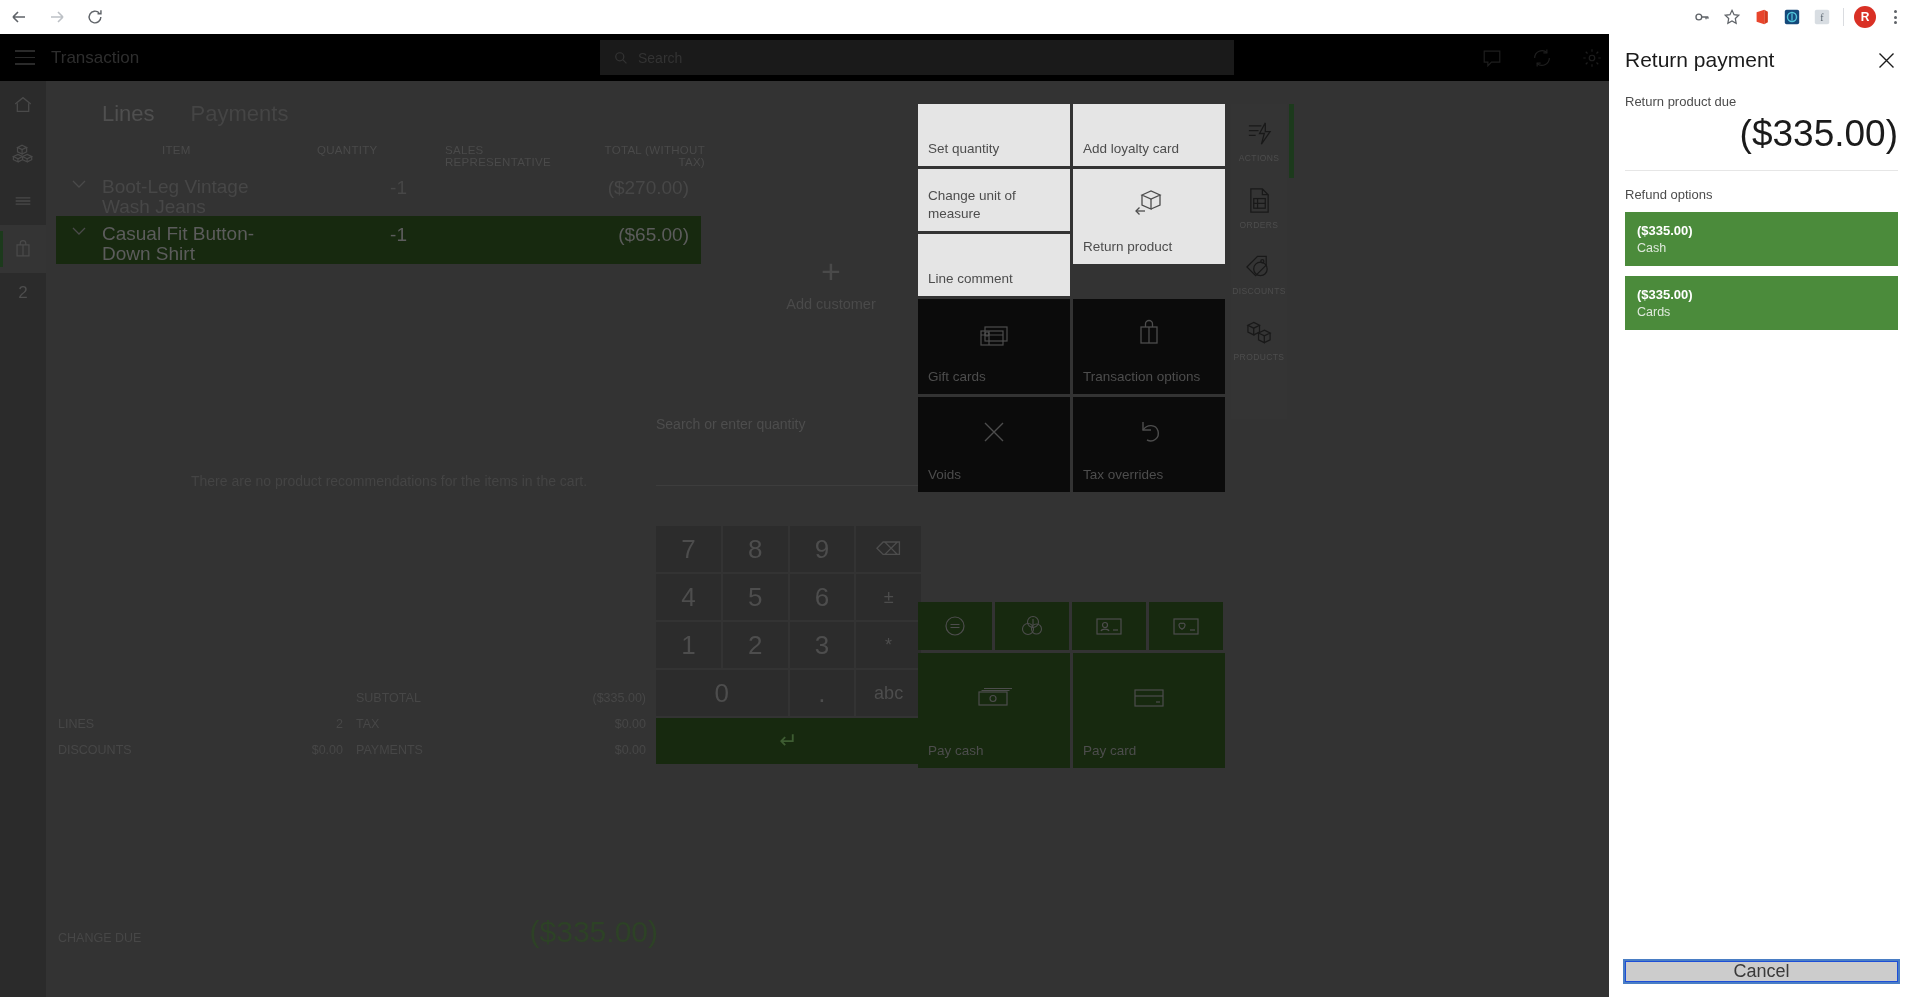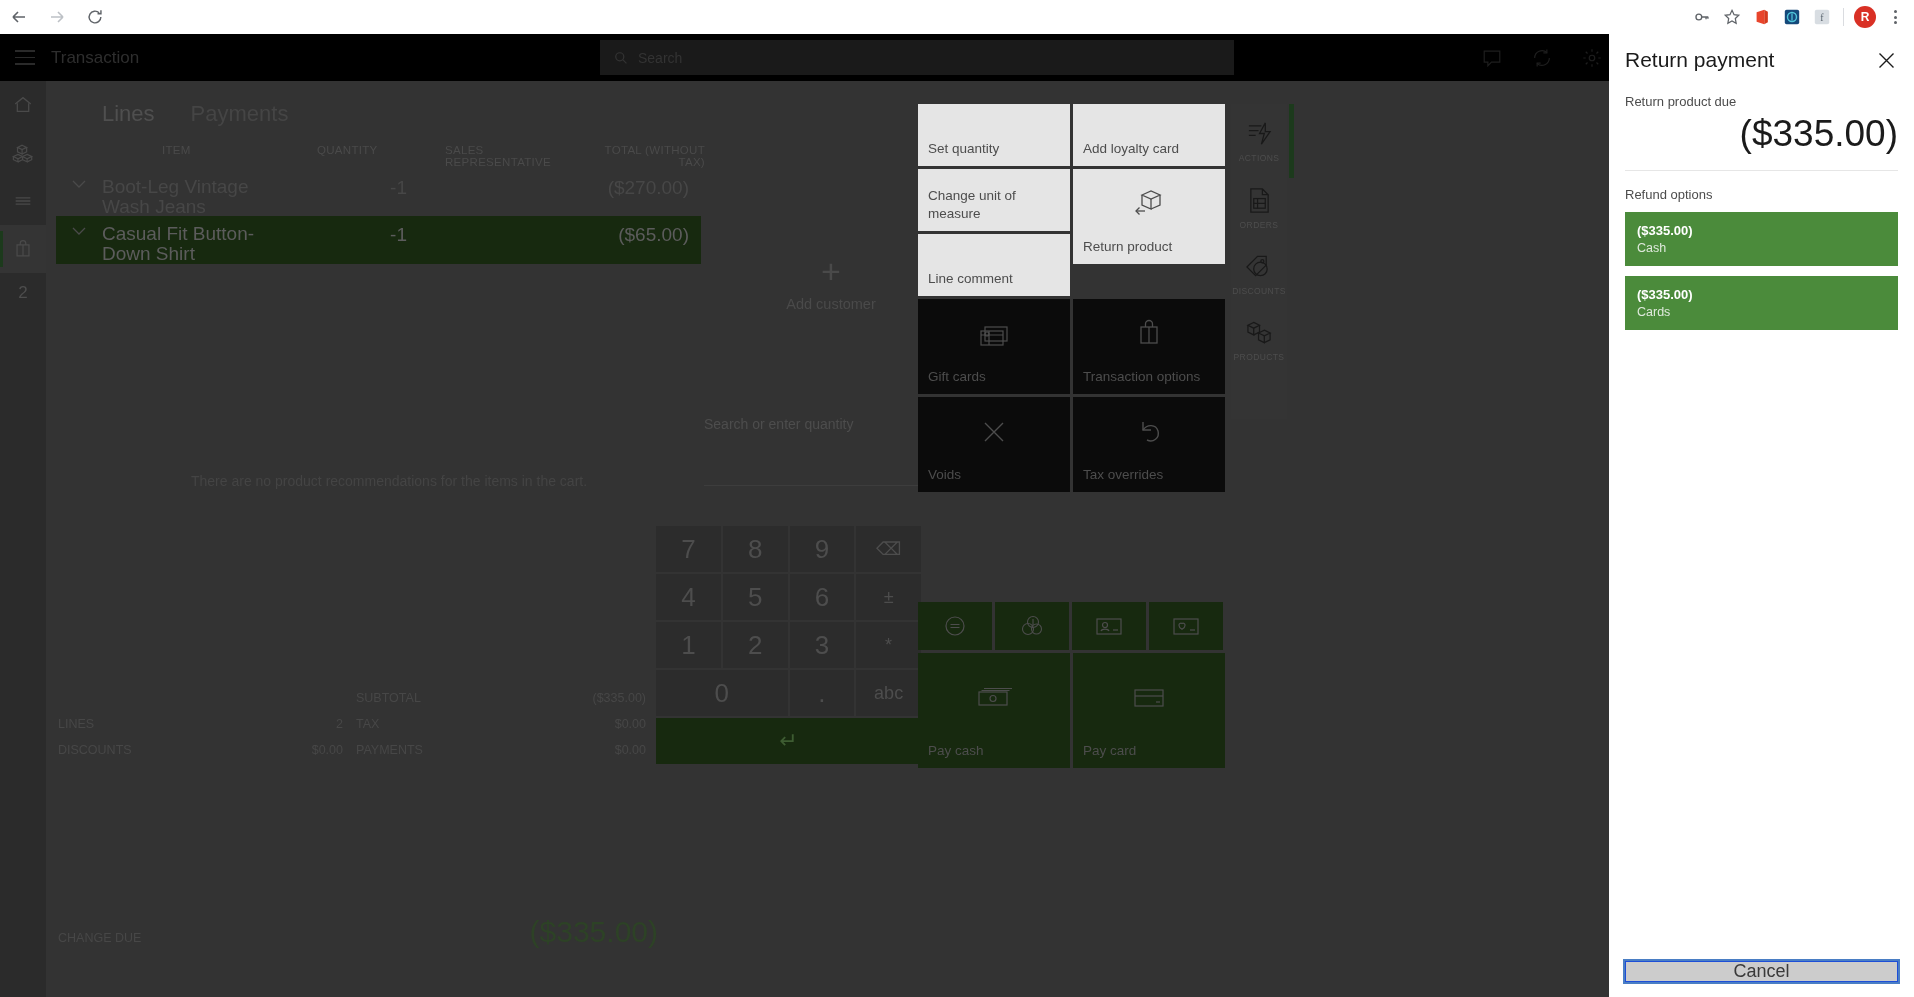--- a/index.html
+++ b/index.html
@@ -170,21 +170,21 @@
   }
   .trow { display:flex; justify-content: space-between; height: 26px; align-items: flex-start; }
   .change-due {
     position: absolute; left: 12px; bottom: 48px; width: 600px;
     display: flex; align-items: baseline; justify-content: space-between;
   }
   .change-due .lbl { font-size: 12.5px; color: #474747; }
   .change-due .val { font-size: 30px; color: #2d4226; }
 
   
-  .numarea { position: absolute; left: 610px; top: 335px; width: 265px; margin-left: 48px; }
+  .numarea { position: absolute; left: 610px; top: 335px; width: 265px; }
   .num-hint { font-size: 14px; color: #4d4d4d; padding-left: 0px; }
   .num-divider { margin-top: 53px; width: 265px; height: 1px; background: #3d3d3d; }
   .numpad {
     position: absolute; left: 610px; top: 445px;
     width: 265px;
     display: grid;
     grid-template-columns: repeat(4, 1fr);
     gap: 2px;
   }
   .key {

